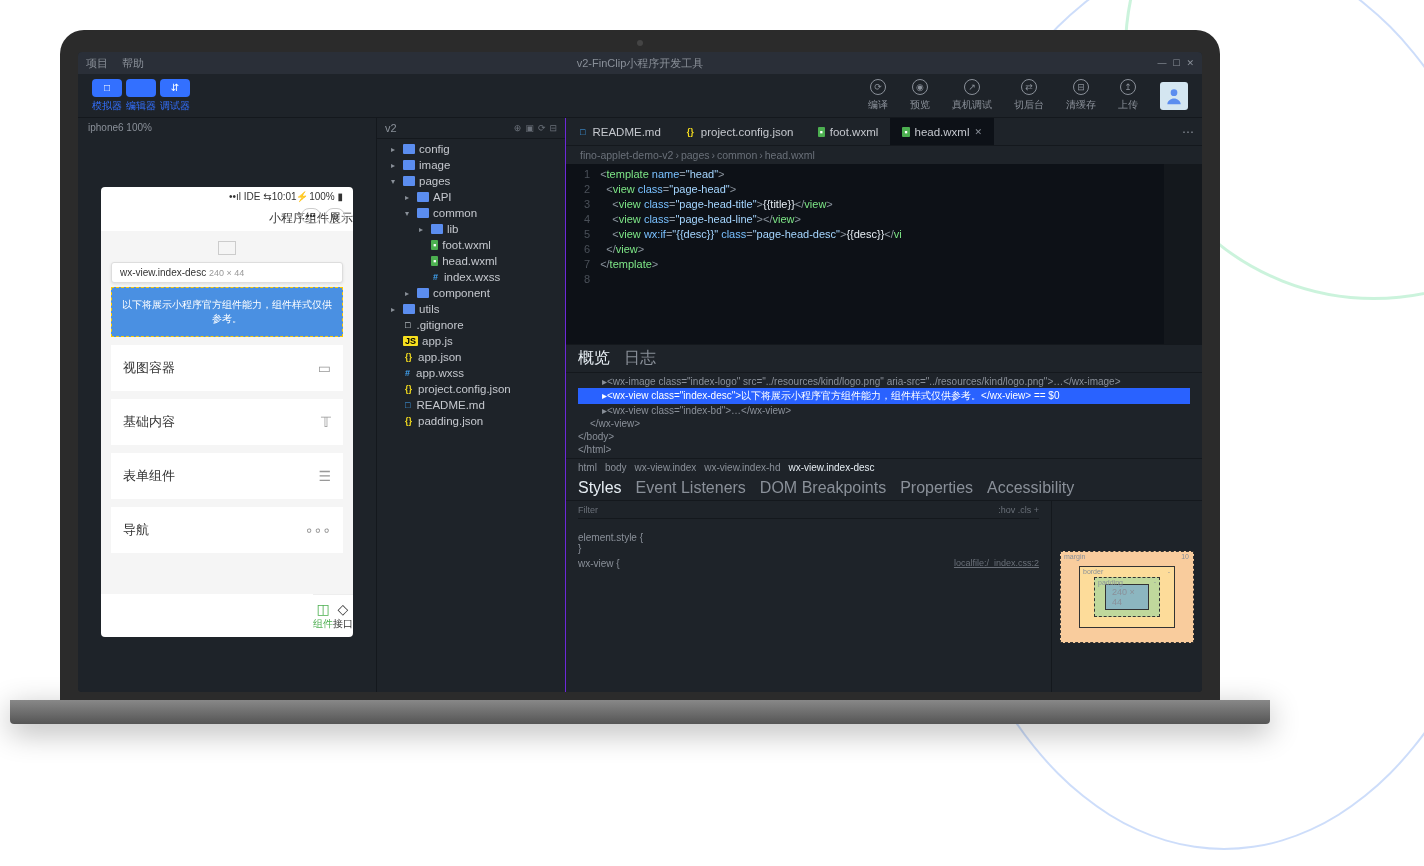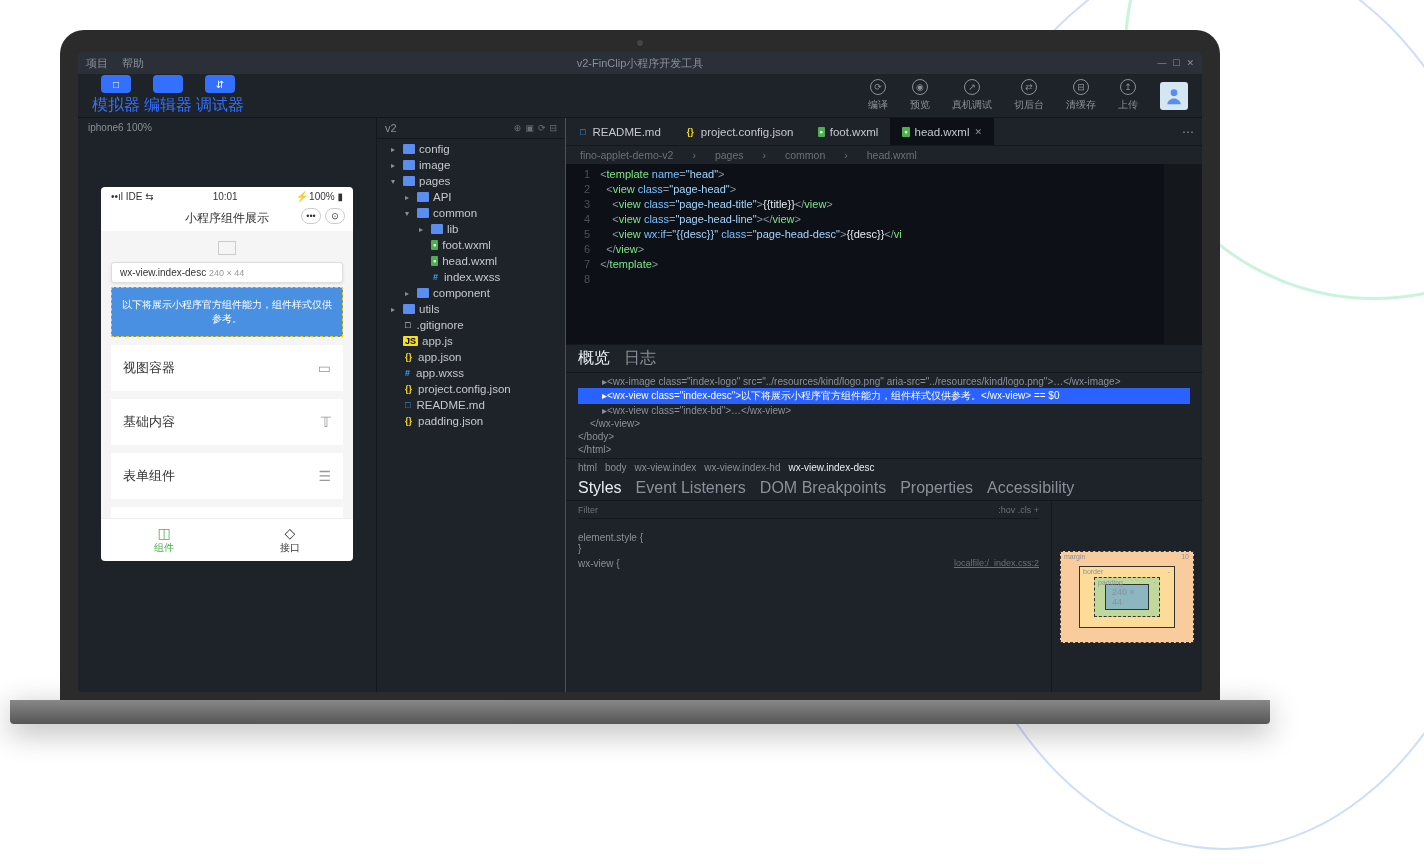--- a/index.html
+++ b/index.html
@@ -12,30 +12,30 @@
 .laptop-base { height: 24px; background: linear-gradient(#888, #555); border-radius: 0 0 4px 4px; margin: 0 -50px; box-shadow: 0 8px 30px rgba(0,0,0,0.3); }
 .app { background: #1e2329; height: 640px; border-radius: 4px; overflow: hidden; display: flex; flex-direction: column; font-size: 12px; color: #8a9099; }
 .titlebar { height: 22px; background: #2a2f38; display: flex; align-items: center; padding: 0 8px; color: #8a9099; position: relative; }
 .titlebar-title { position: absolute; left: 50%; transform: translateX(-50%); font-size: 11px; }
 .titlebar-ctrls { margin-left: auto; display: flex; gap: 6px; font-size: 9px; }
 .menubar { display: flex; gap: 14px; font-size: 11px; }
 .toolbar { height: 44px; background: #1e2329; display: flex; align-items: center; padding: 0 14px; border-bottom: 1px solid #14181d; }
 .mode-btns { display: flex; gap: 4px; }
 .mode-btn { display: flex; flex-direction: column; align-items: center; gap: 2px; }
 .mode-btn-top { width: 30px; height: 18px; background: #3370ff; border-radius: 4px; display: flex; align-items: center; justify-content: center; color: #fff; font-size: 10px; }
-.mode-btn-lbl { font-size: 16px; color: #3370ff; }
+.mode-btn-lbl { font-size: 10px; color: #3370ff; }
 .toolbar-right { margin-left: auto; display: flex; gap: 22px; align-items: center; }
 .tool-btn { display: flex; flex-direction: column; align-items: center; gap: 3px; font-size: 10px; color: #8a9099; cursor: pointer; }
 .tool-btn-icon { width: 16px; height: 16px; border: 1px solid #8a9099; border-radius: 50%; display: flex; align-items: center; justify-content: center; font-size: 9px; }
 .avatar { width: 28px; height: 28px; background: #d4e6f1; border-radius: 3px; display: flex; align-items: center; justify-content: center; }
 .avatar svg { width: 20px; height: 20px; }
 .main { flex: 1; display: flex; overflow: hidden; }
 .sim-panel { width: 298px; background: #1e2329; display: flex; flex-direction: column; }
 .sim-status { padding: 4px 10px; font-size: 10px; color: #8a9099; }
-.phone { margin: 50px auto 0; width: 252px; height: 374px; background: #fff; border-radius: 4px; display: flex; flex-direction: column; color: #333; font-size: 12px; position: relative; }
+.phone { margin: 50px auto 0; width: 252px; height: 450px; background: #fff; border-radius: 4px; display: flex; flex-direction: column; color: #333; font-size: 12px; position: relative; align-items: flex-end; }
 .phone-sb { display: flex; justify-content: space-between; padding: 4px 10px; font-size: 10px; }
 .phone-title-row { text-align: center; padding: 4px 0; font-size: 12px; position: relative; }
 .phone-dots { position: absolute; right: 8px; top: 2px; display: flex; gap: 4px; align-items: center; }
 .phone-dots span { width: 20px; height: 16px; border: 1px solid #ccc; border-radius: 20px; display: flex; align-items: center; justify-content: center; font-size: 9px; }
 .phone-body { flex: 1; background: #f5f5f5; padding: 10px; overflow: hidden; }
 .tooltip { background: #fff; border: 1px solid #ddd; border-radius: 3px; padding: 4px 8px; font-size: 10px; margin-bottom: 4px; box-shadow: 0 1px 3px rgba(0,0,0,0.1); }
 .tooltip-box { color: #999; font-size: 9px; }
 .highlight-box { background: #4a90e2; color: #fff; padding: 10px 8px; text-align: center; font-size: 10px; border: 1px dashed #fc0; margin-bottom: 8px; }
 .list-item { background: #fff; padding: 14px 12px; margin-bottom: 8px; display: flex; justify-content: space-between; align-items: center; font-size: 13px; }
 .phone-tabs { display: flex; border-top: 1px solid #eee; }
@@ -56,21 +56,21 @@
 .file-icon.json { color: #f7df1e; }
 .file-icon.wxml { background: #4caf50; color: #fff; }
 .file-icon.wxss { color: #42a5f5; }
 .file-icon.md { color: #42a5f5; }
 .editor-panel { flex: 1; background: #1e2329; display: flex; flex-direction: column; overflow: hidden; }
 .tabs { display: flex; align-items: center; background: #1e2329; border-bottom: 1px solid #14181d; height: 28px; }
 .tab { padding: 0 12px; height: 100%; display: flex; align-items: center; gap: 5px; font-size: 11.5px; color: #c5c8ce; cursor: pointer; }
 .tab.active { background: #0d1117; }
 .tab-close { font-size: 9px; color: #8a9099; }
 .tab-more { margin-left: auto; padding: 0 8px; color: #8a9099; }
-.breadcrumb { padding: 3px 14px; font-size: 10.5px; color: #6a7079; display: flex; gap: 19px; }
+.breadcrumb { padding: 3px 14px; font-size: 10.5px; color: #6a7079; display: flex; gap: 2px; }
 .code { flex: 0 0 180px; background: #0d1117; display: flex; font-family: "Consolas", monospace; font-size: 11px; overflow: hidden; position: relative; }
 .gutter { padding: 4px 10px 4px 18px; color: #4a5059; text-align: right; }
 .gutter div { height: 15px; }
 .code-lines { padding: 4px 0; flex: 1; }
 .code-lines div { height: 15px; white-space: pre; }
 .minimap { width: 38px; background: #14181d; }
 .tag { color: #7ee787; }
 .attr { color: #79c0ff; }
 .str { color: #a5d6ff; }
 .txt { color: #e6edf3; }

